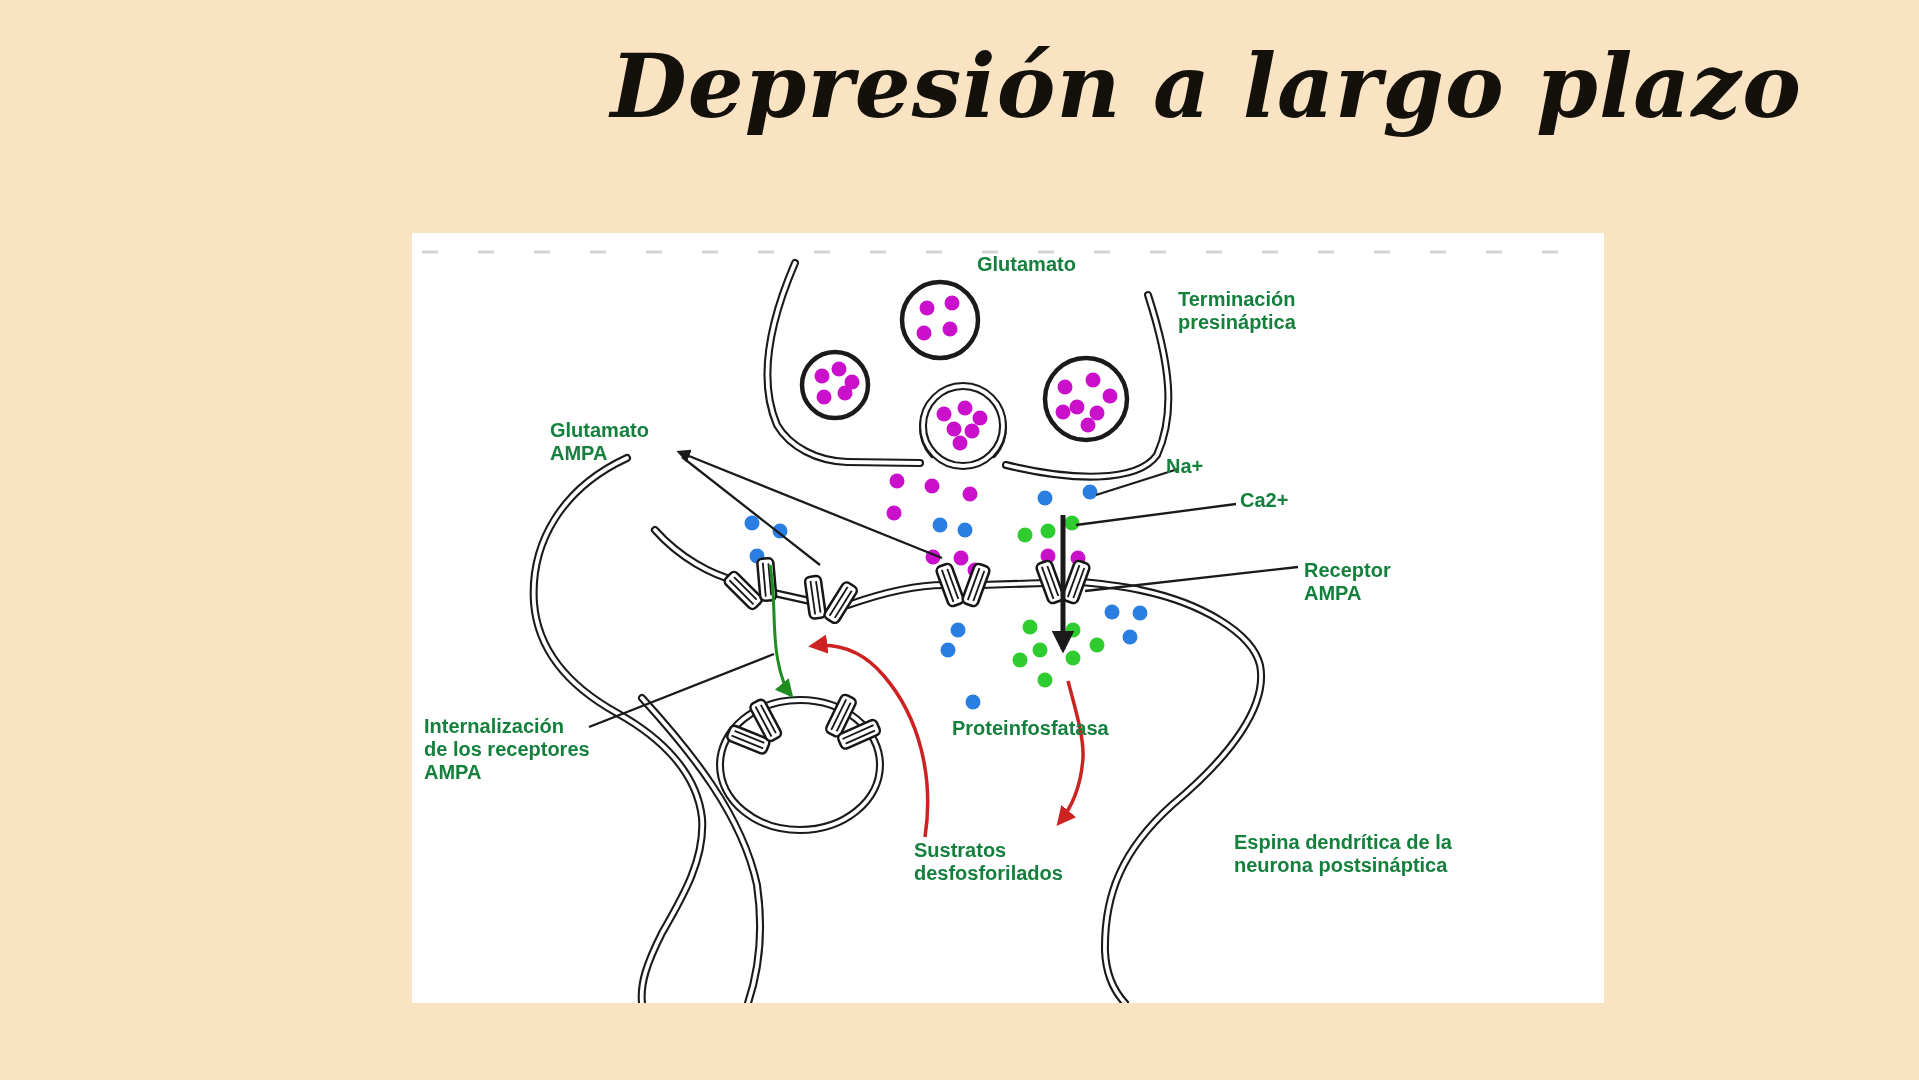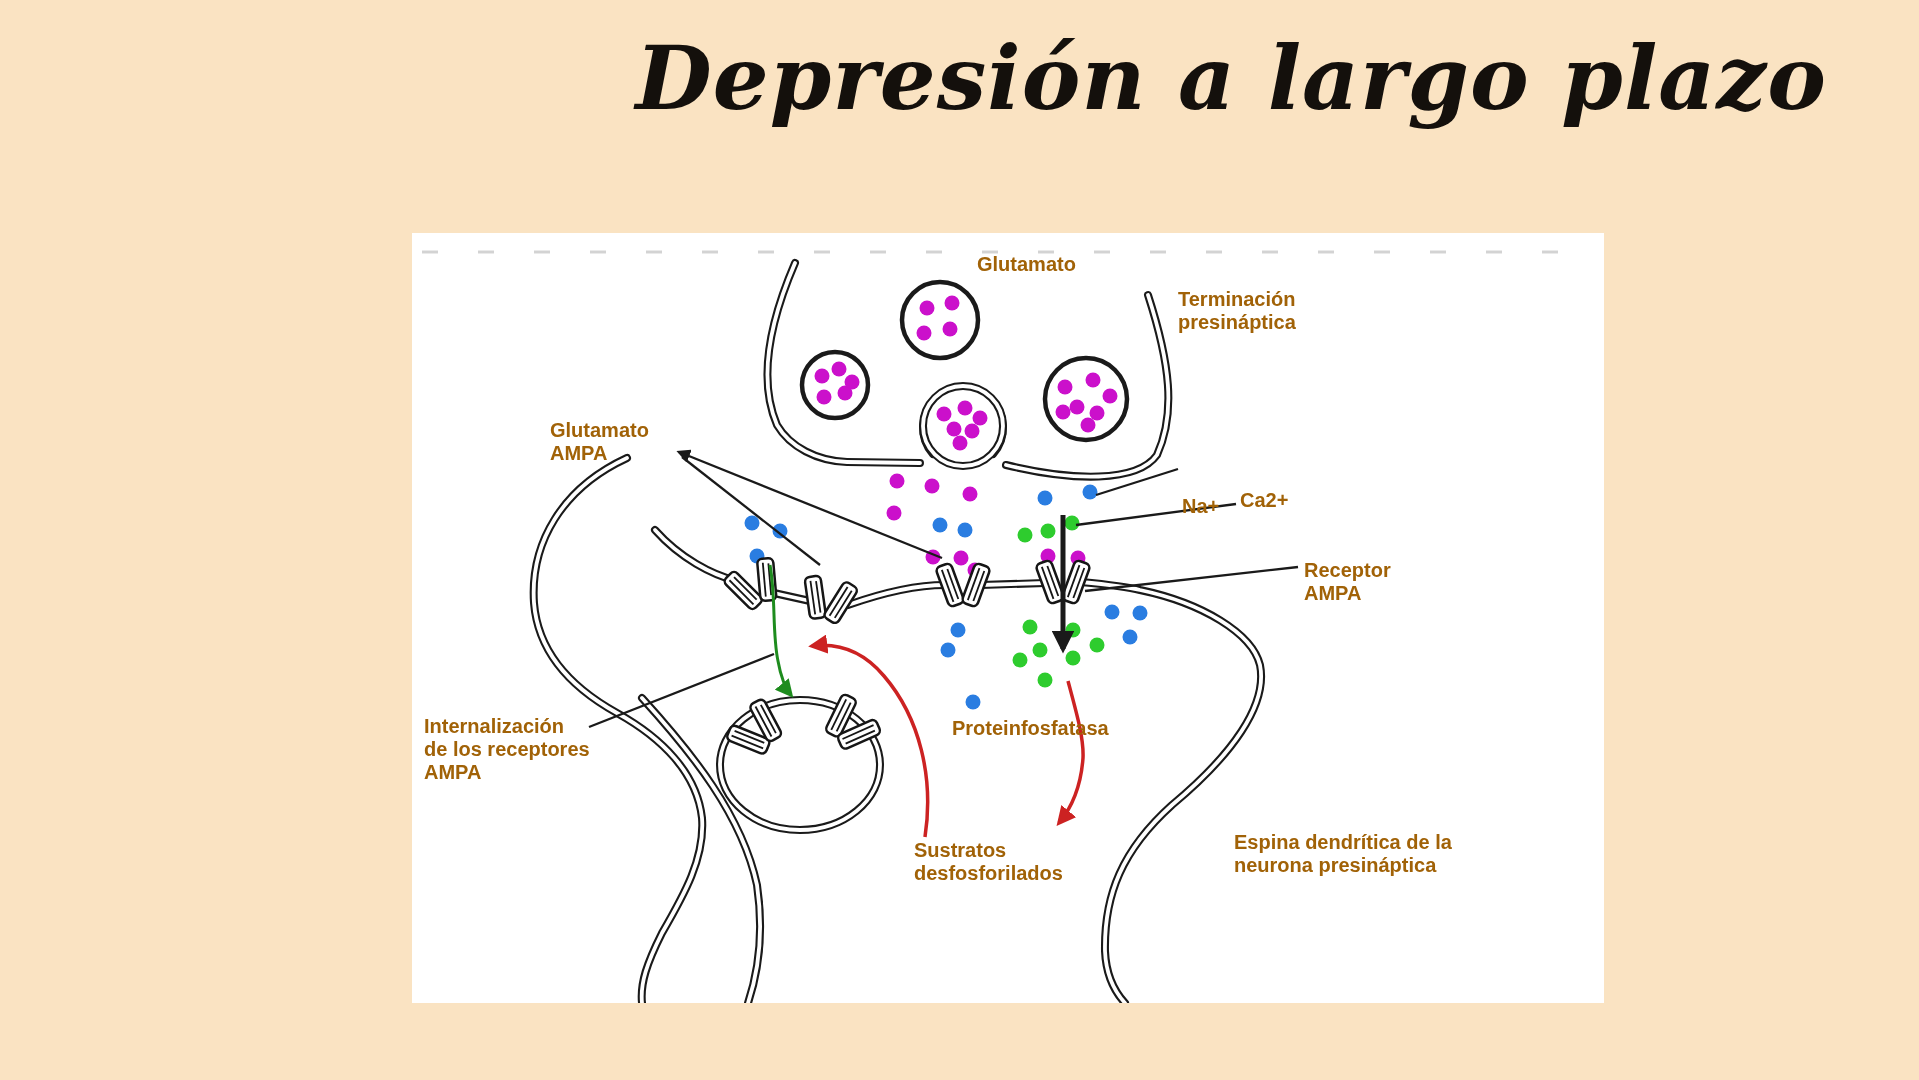--- a/index.html
+++ b/index.html
@@ -1,30 +1,30 @@
 <!DOCTYPE html>
 <html><head>
 <meta charset="utf-8">
 <style>
   html,body{margin:0;padding:0;width:1919px;height:1080px;overflow:hidden;}
   body{background:#FAE3C2;font-family:"Liberation Sans",sans-serif;position:relative;}
   .slide-title{
-    position:absolute;top:26px;left:0;width:1919px;box-sizing:border-box;
-    padding-right:92px;text-align:right;
+    position:absolute;top:34px;left:0;width:1919px;box-sizing:border-box;
+    padding-right:117px;text-align:right;
     font-family:"DejaVu Serif",serif;font-style:italic;font-weight:bold;
     font-size:88px;letter-spacing:1px;color:#14100C;white-space:nowrap;
   }
   .diagram-box{
     position:absolute;left:412px;top:233px;width:1192px;height:770px;
     background:#FFFFFF;
   }
   .diagram-box svg{position:absolute;left:0;top:0;}
   .lbl{
     position:absolute;font-family:"Liberation Sans",sans-serif;font-weight:bold;
-    font-size:20px;line-height:1.14;color:#a16207;white-space:nowrap;
+    font-size:20px;line-height:1.14;color:#15803d;white-space:nowrap;
   }
   .mem-o{fill:none;stroke:#1A1A1A;stroke-width:8;stroke-linecap:round;}
   .mem-i{fill:none;stroke:#FFFFFF;stroke-width:3.8;stroke-linecap:round;}
   .leader{fill:none;stroke:#1A1A1A;stroke-width:2.3;}
 </style>
 </head>
 <body style="background: rgb(250, 227, 194);">
 
 <div class="slide-title" style="color: rgb(20, 16, 12);">Depresión a largo plazo</div>
 
@@ -247,34 +247,34 @@
 
   <div class="lbl" style="left:565px;top:20px;">Glutamato</div>
   <div class="lbl" style="left:766px;top:55px;">
     <div>Terminación</div>
     <div>presináptica</div>
   </div>
   <div class="lbl" style="left:138px;top:186px;">
     <div>Glutamato</div>
     <div>AMPA</div>
   </div>
-  <div class="lbl" style="left:770px;top:222px;margin-top:40px;">Na+</div>
+  <div class="lbl" style="left:754px;top:222px;">Na+</div>
   <div class="lbl" style="left:828px;top:256px;">Ca2+</div>
   <div class="lbl" style="left:892px;top:288px;margin-top:38px;">
     <div>Receptor</div>
     <div>AMPA</div>
   </div>
   <div class="lbl" style="left:12px;top:482px;">
     <div>Internalización</div>
     <div>de los receptores</div>
     <div>AMPA</div>
   </div>
   <div class="lbl" style="left:540px;top:484px;">Proteinfosfatasa</div>
   <div class="lbl" style="left:454px;top:606px;margin-left:48px;">
     <div>Sustratos</div>
     <div>desfosforilados</div>
   </div>
   <div class="lbl" style="left:798px;top:598px;margin-left:24px;">
     <div>Espina dendrítica de la</div>
-    <div>neurona presináptica</div>
+    <div>neurona postsináptica</div>
   </div>
 
 </div>
 
 </body></html>

